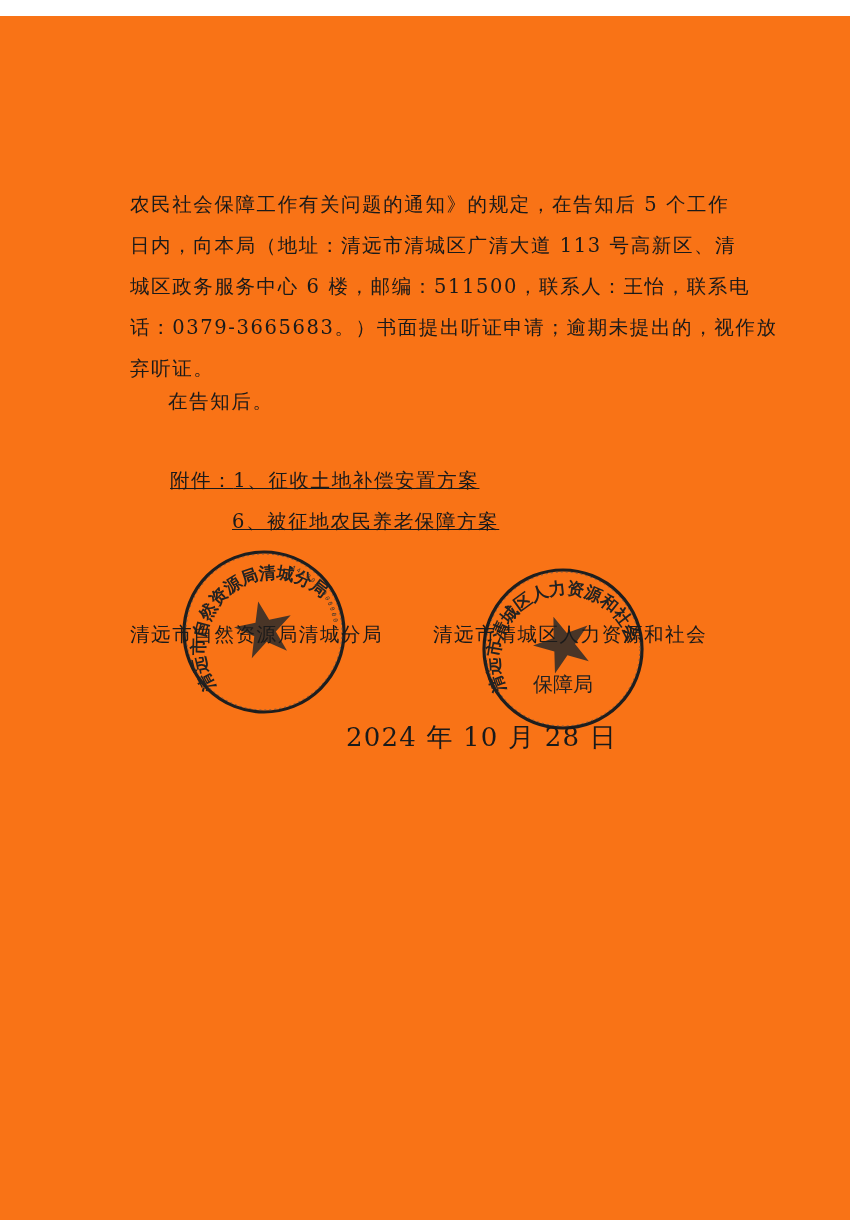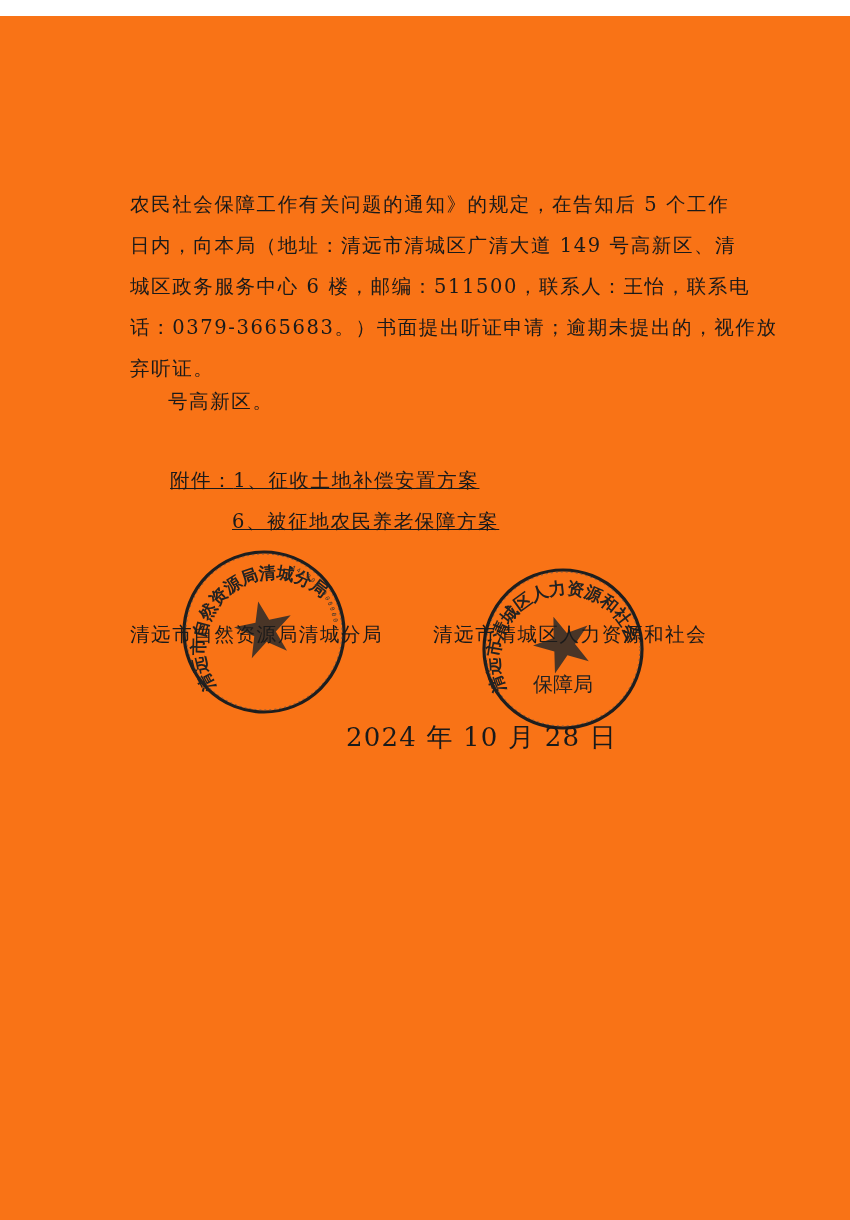--- a/index.html
+++ b/index.html
@@ -103,27 +103,27 @@
       fill: #222;
     }
   </style>
 </head>
 <body>
 
 <div class="page">
 
   <div class="body-text">
     <span class="line">农民社会保障工作有关问题的通知》的规定，在告知后 5 个工作</span>
-    <span class="line">日内，向本局（地址：清远市清城区广清大道 149 号高新区、清</span>
+    <span class="line">日内，向本局（地址：清远市清城区广清大道 113 号高新区、清</span>
     <span class="line">城区政务服务中心 6 楼，邮编：511500，联系人：王怡，联系电</span>
     <span class="line">话：0379-3665683。）书面提出听证申请；逾期未提出的，视作放</span>
     <span class="line">弃听证。</span>
   </div>
 
-  <div class="closing">号高新区。</div>
+  <div class="closing">在告知后。</div>
 
   <div class="attachments">
     <span class="attach-row"><span>附件：</span><span>1、征收土地补偿安置方案</span></span>
     <span class="attach-row indent"><span>6、被征地农民养老保障方案</span></span>
   </div>
 
   <div class="seal seal-left">
     <svg viewBox="0 0 166 166">
       <defs>
         <path id="ringPathL" d="M 35 138 A 68 68 0 1 1 150 60" fill="none"></path>

